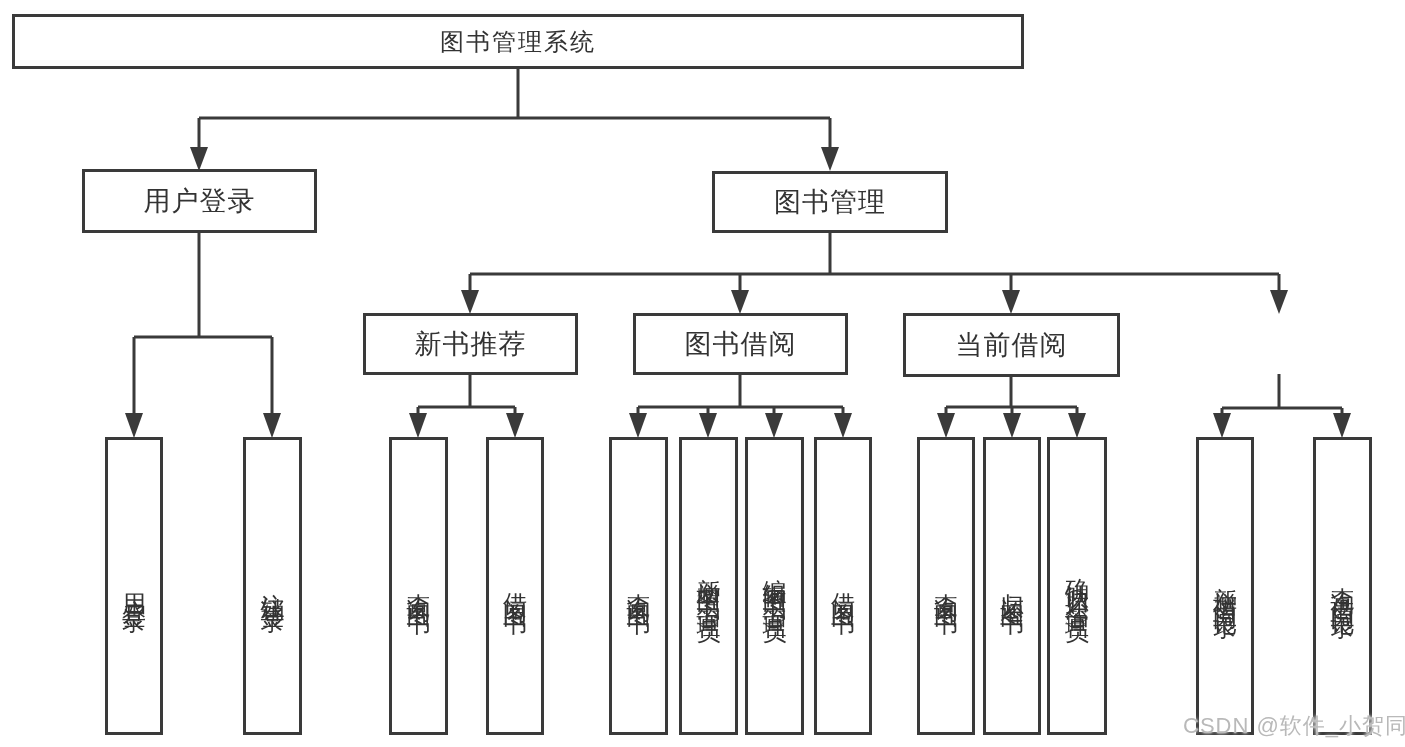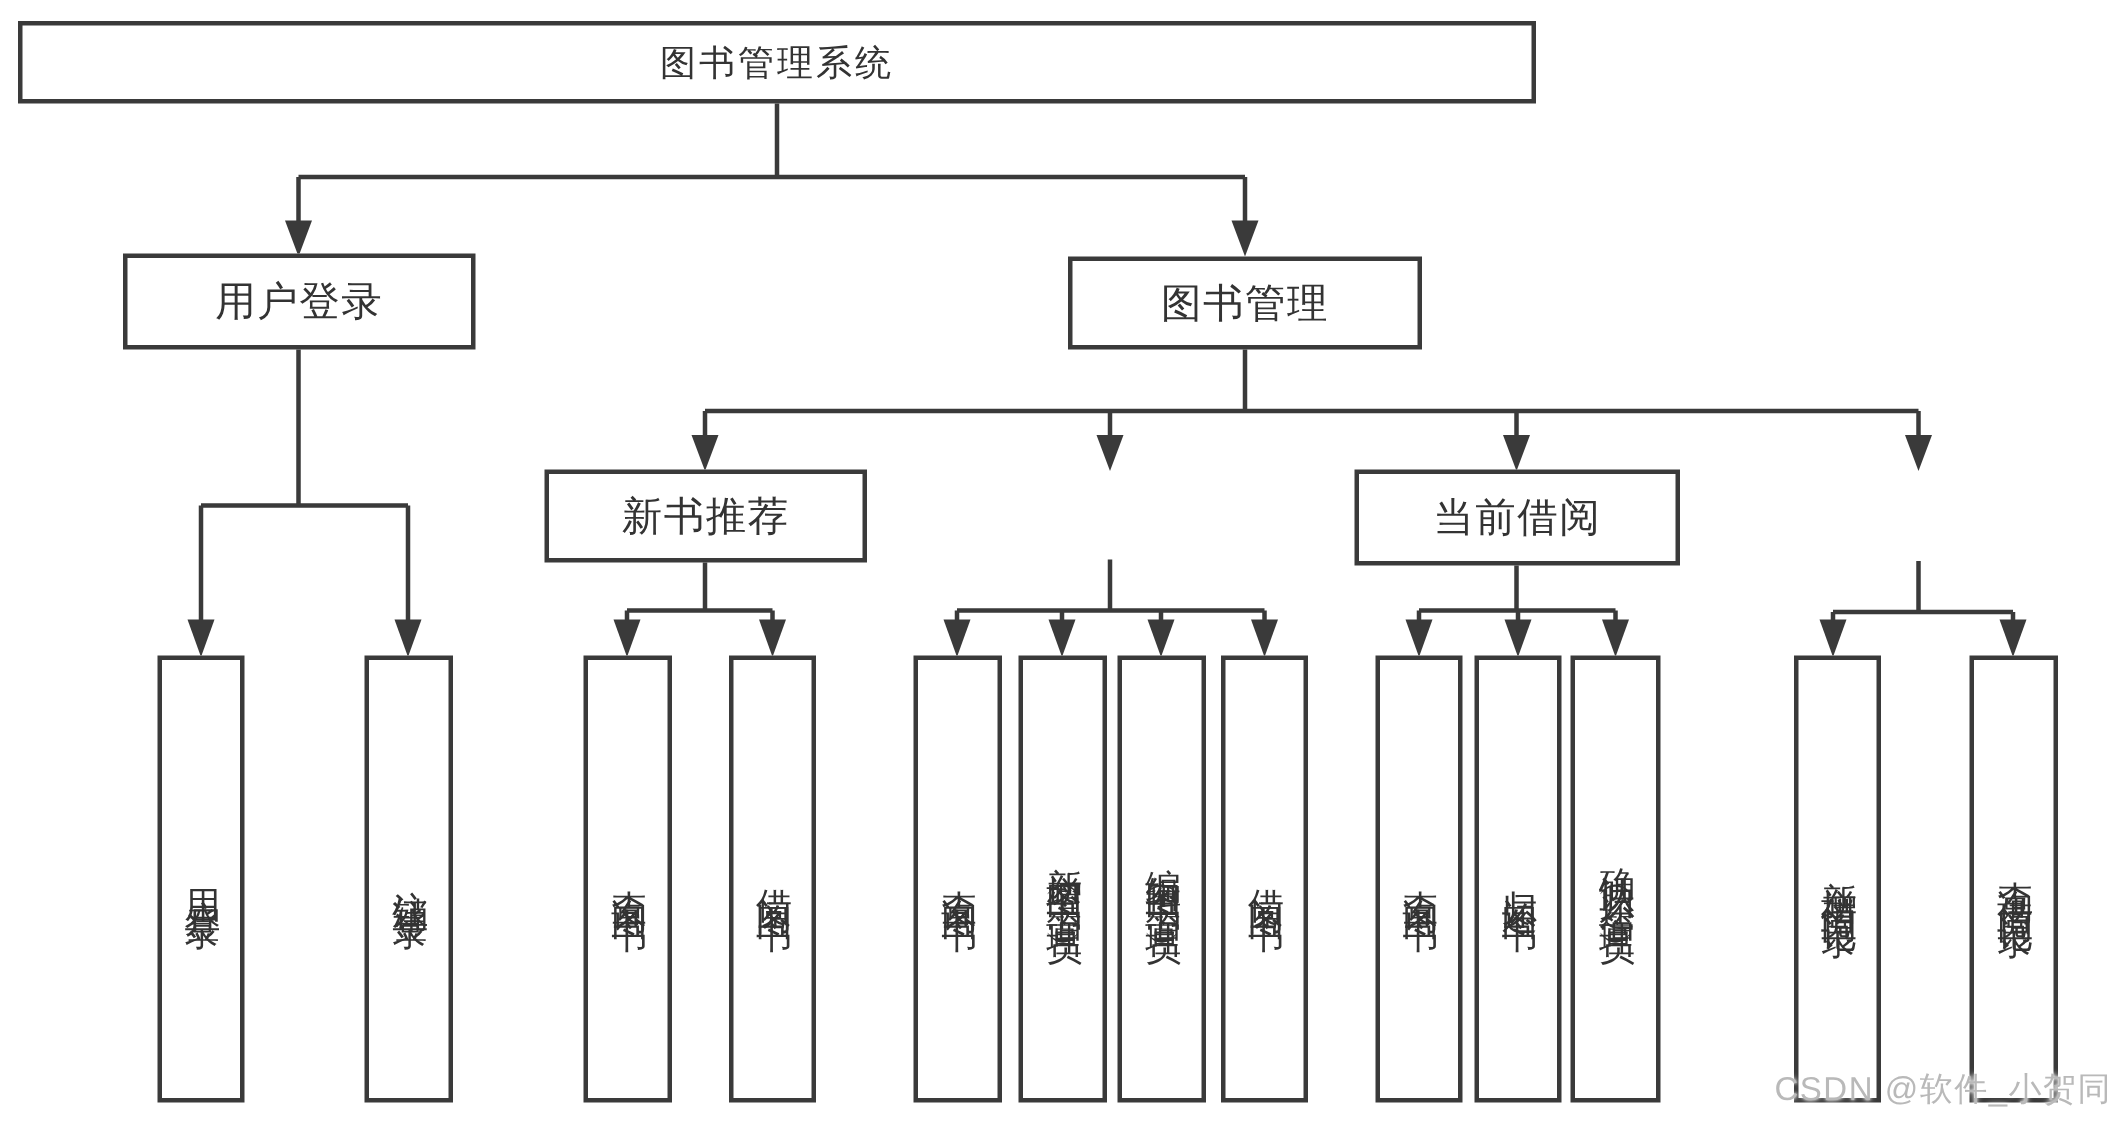--- a/index.html
+++ b/index.html
@@ -85,20 +85,21 @@
     <polygon fill="#3a3a3a" stroke="none" points="1213,413 1231,413 1222,438"></polygon>
     <polygon fill="#3a3a3a" stroke="none" points="1333,413 1351,413 1342,438"></polygon>
   </svg>
 
   <div class="box root-box" style="left:12px; top:14px; width:1012px; height:55px;">图书管理系统</div>
 
   <div class="box hbox" style="left:82px; top:169px; width:235px; height:64px;">用户登录</div>
   <div class="box hbox" style="left:712px; top:171px; width:236px; height:62px;">图书管理</div>
 
   <div class="box hbox" style="left:363px; top:313px; width:215px; height:62px;">新书推荐</div>
+  <div class="box hbox" style="left:633px; top:313px; width:215px; height:62px;">图书借阅</div>
   <div class="box hbox" style="left:903px; top:313px; width:217px; height:64px;text-align:right;">当前借阅</div>
 
   <div class="box vbox" style="left:105px; top:437px; width:58px; height:298px;">用户登录</div>
   <div class="box vbox" style="left:243px; top:437px; width:59px; height:298px;">注销登录</div>
 
   <div class="box vbox" style="left:389px; top:437px; width:59px; height:298px;">查询图书</div>
   <div class="box vbox" style="left:486px; top:437px; width:58px; height:298px;">借阅图书</div>
 
   <div class="box vbox" style="left:609px; top:437px; width:59px; height:298px;">查询图书</div>
   <div class="box vbox" style="left:679px; top:437px; width:59px; height:298px;">新增图书（管理员）</div>

